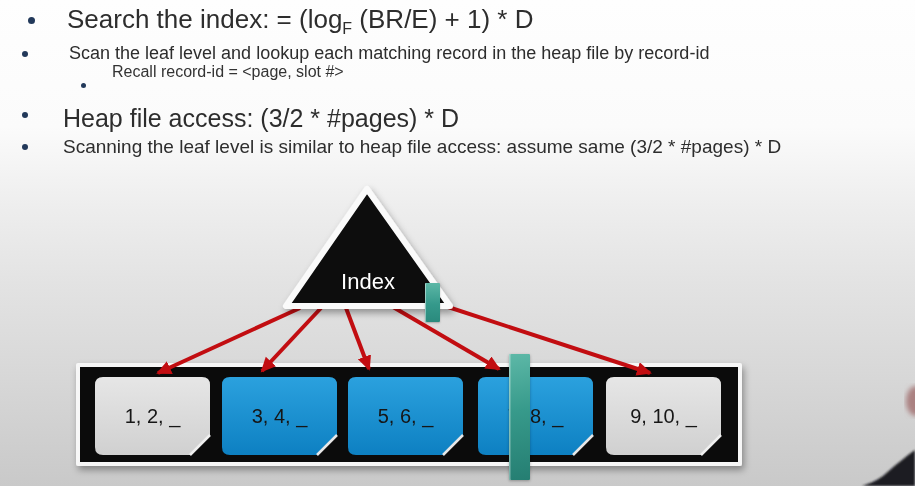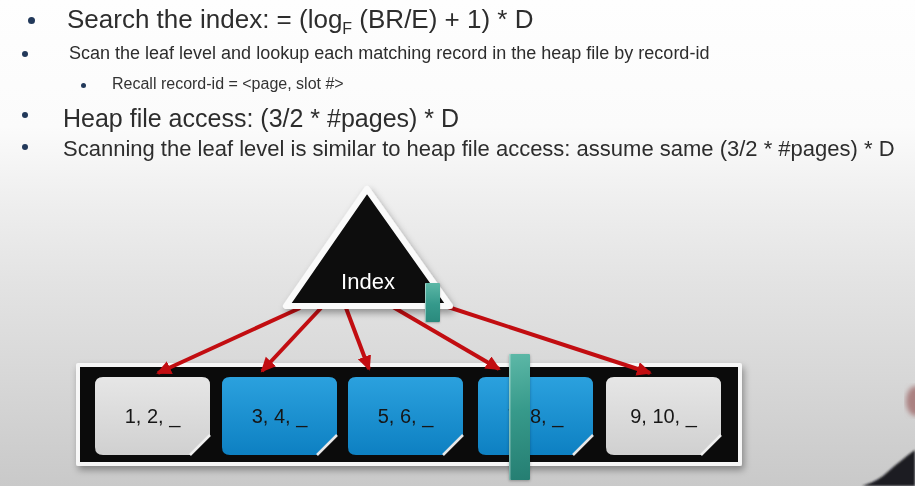--- a/index.html
+++ b/index.html
@@ -7,23 +7,23 @@
     position:relative;
     width:915px;height:486px;
     overflow:hidden;
     font-family:"Liberation Sans", sans-serif;
     background:linear-gradient(180deg,#fefefe 0%,#fbfbfb 26%,#eeeeee 42%,#e3e3e3 58%,#d7d7d7 78%,#c9c9c9 100%);
   }
   .txt{position:absolute;color:#2d2d2d;white-space:nowrap;}
   .row1{left:67px;top:4px;font-size:26px;}
   .row1 .subscript{font-size:16px;position:relative;top:6px;}
   .row2{left:63px;top:43px;font-size:18px;margin-left:6px;}
-  .row3{left:112px;top:75px;font-size:16px;color:#333;}
+  .row3{left:112px;top:63px;font-size:16px;color:#333;}
   .row4{left:63px;top:104px;font-size:25px;}
-  .row5{left:63px;top:136px;font-size:22px;}
+  .row5{left:63px;top:136px;font-size:19px;}
   .dot{position:absolute;border-radius:50%;background:#22395a;}
   .d1{left:28px;top:17px;width:7px;height:7px;}
   .d2{left:22px;top:51px;width:6px;height:6px;}
   .d3{left:81px;top:83px;width:5px;height:5px;}
   .d4{left:22px;top:112px;width:6px;height:6px;}
   .d5{left:22px;top:144px;width:6px;height:6px;}
   #diagram{position:absolute;left:0;top:0;}
   .marker{position:absolute;border-radius:1px;}
   .marker-small{
     left:425px;top:283px;width:15px;height:39px;

